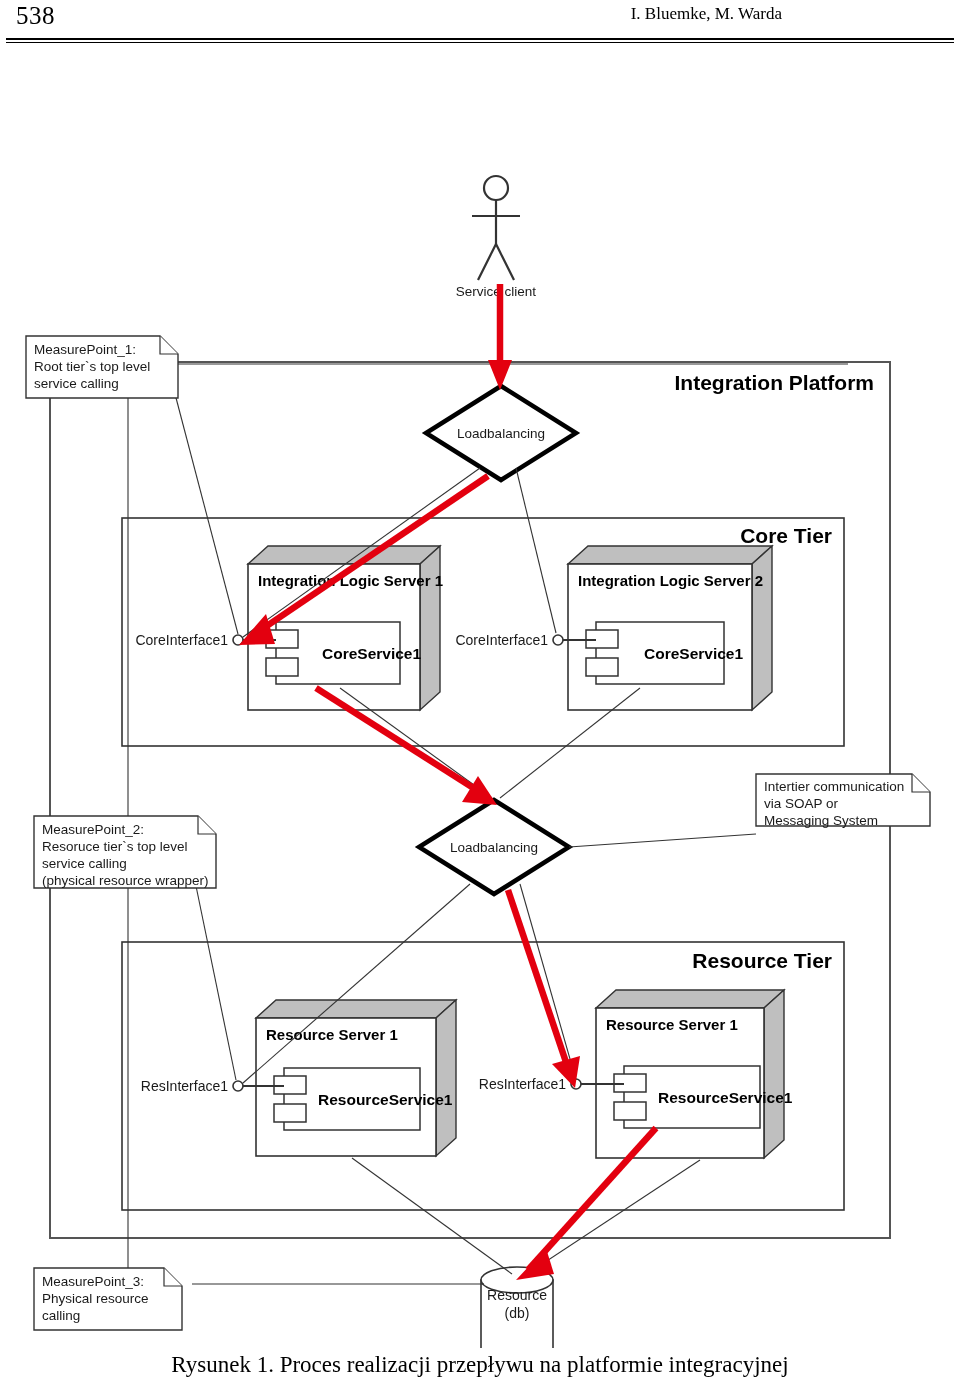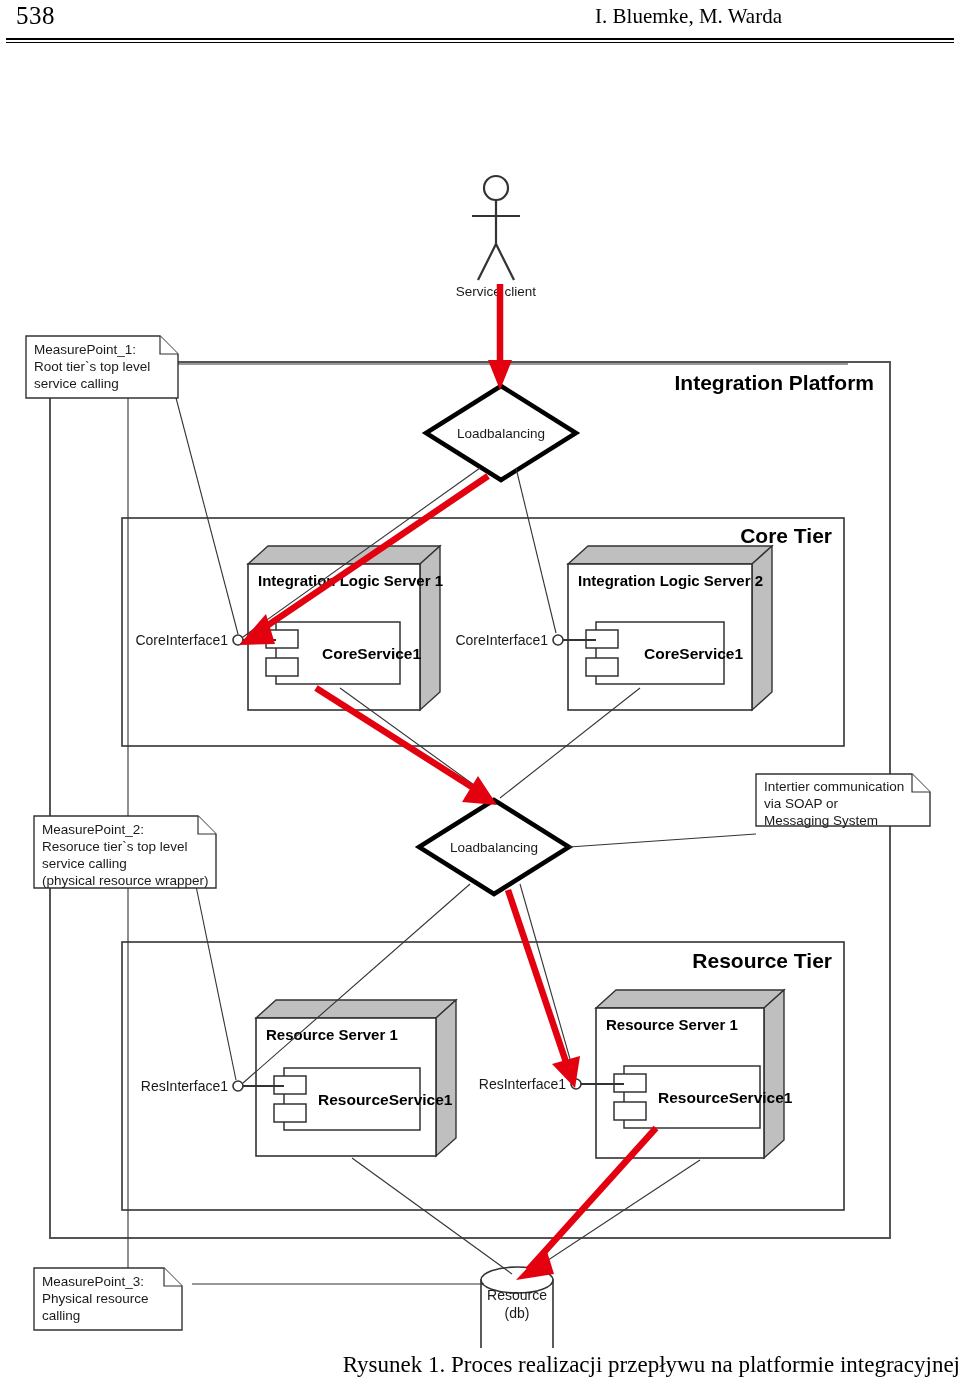--- a/index.html
+++ b/index.html
@@ -27,21 +27,21 @@
     position: absolute;
     left: 16px; top: 2px;
     font-family: "Liberation Serif", serif;
     font-size: 25px;
     letter-spacing: 0.5px;
   }
   .page-header .runhead {
     position: absolute;
     right: 14px; top: 4px;
     font-family: "Liberation Serif", serif;
-    font-size: 21px;
+    font-size: 17px;
   }
   .rule-thick {
     position: absolute;
     left: 6px; top: 38px;
     width: 948px; height: 2px;
     background: #000;
   }
   .rule-thin {
     position: absolute;
     left: 6px; top: 42px;
@@ -83,21 +83,21 @@
   .actor     { stroke: #333; stroke-width: 2.2; fill: none; }
   .cyl       { fill:#fff; stroke:#333; stroke-width:1.6; }
   .flow      { stroke: #e3000f; stroke-width: 6.5; fill: none; }
   .flow-head { fill: #e3000f; }
 
   
   .caption {
     position: absolute;
     left: 0; top: 1352px;
     width: 960px;
-    text-align: right;
+    text-align: center;
     font-family: "Liberation Serif", serif;
     font-size: 23px;
   }
 </style>
 </head>
 <body>
 
 <div class="page-header">
   <div class="folio">538</div>
   <div class="runhead">I. Bluemke, M. Warda</div>

